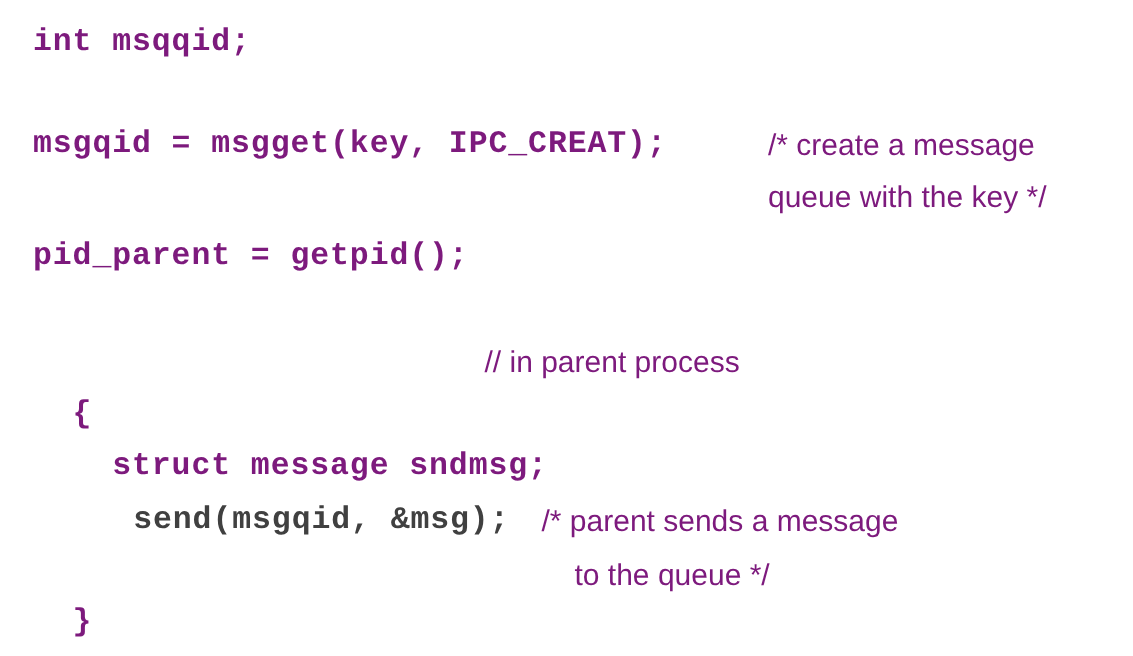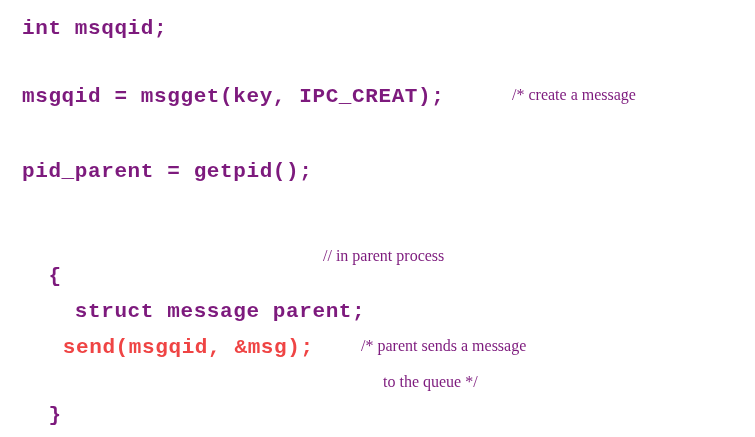--- a/index.html
+++ b/index.html
@@ -33,55 +33,56 @@
   .code {
     font-family: "Liberation Mono", "DejaVu Sans Mono", monospace;
     font-weight: bold;
     font-size: 21px;
     letter-spacing: 0.6px;
     color: #7d1a7d;
   }
 
   
   .comment {
-    font-family: Liberation Serif, serif;
+    font-family: Liberation Sans, sans-serif;
     font-weight: normal;
-    font-size: 16px;
+    font-size: 20px;
     color: #7d1a7d;
   }
 
   .inline-comment {
     position: absolute;
     white-space: pre;
     line-height: 1;
   }
 </style>
 </head>
 <body style="background: rgb(255, 255, 255);">
 
 <div id="code-block" style="background: rgb(255, 255, 255);">
 
   <div class="src-line code" style="left: 22px; top: 18px; color: rgb(125, 26, 125);">int msqqid;</div>
 
   <div class="src-line code" style="left: 22px; top: 86px; color: rgb(125, 26, 125); text-align: center;">msgqid = msgget(key, IPC_CREAT);</div>
 
   <div class="inline-comment comment" style="left: 512px; top: 87px; color: rgb(125, 26, 125);">/* create a message</div>
 
+  <div class="inline-comment comment" style="left: 512px; top: 122px; color: rgb(125, 26, 125);">queue with the key */</div>
 
   <div class="src-line code" style="left: 22px; top: 161px; color: rgb(125, 26, 125); text-align: center;">pid_parent = getpid();</div>
 
 
 
-  <div class="inline-comment comment" style="left: 323px; top: 232px; color: rgb(125, 26, 125); margin-top: 16px;">// in parent process</div>
+  <div class="inline-comment comment" style="left: 323px; top: 232px; color: rgb(125, 26, 125);">// in parent process</div>
 
   <div class="src-line code" style="left: 22px; top: 266px; color: rgb(125, 26, 125);">  {</div>
 
-  <div class="src-line code" style="left: 22px; top: 301px; color: rgb(125, 26, 125);">    struct message parent;</div>
+  <div class="src-line code" style="left: 22px; top: 301px; color: rgb(125, 26, 125);">    struct message sndmsg;</div>
 
-  <div class="src-line code" style="left: 10px; top: 337px; color: #ef4444;">    send(msgqid, &amp;msg);</div>
+  <div class="src-line code" style="left: 36px; top: 337px; color: #404040;">    send(msgqid, &amp;msg);</div>
 
   <div class="inline-comment comment" style="left: 383px; top: 374px; color: rgb(125, 26, 125);">to the queue */</div>
 
   <div class="inline-comment comment" style="left: 361px; top: 338px; color: rgb(125, 26, 125);">/* parent sends a message</div>
 
   <div class="src-line code" style="left: 22px; top: 405px; color: rgb(125, 26, 125);">  }</div>
 
 </div>
 
 </body></html>

